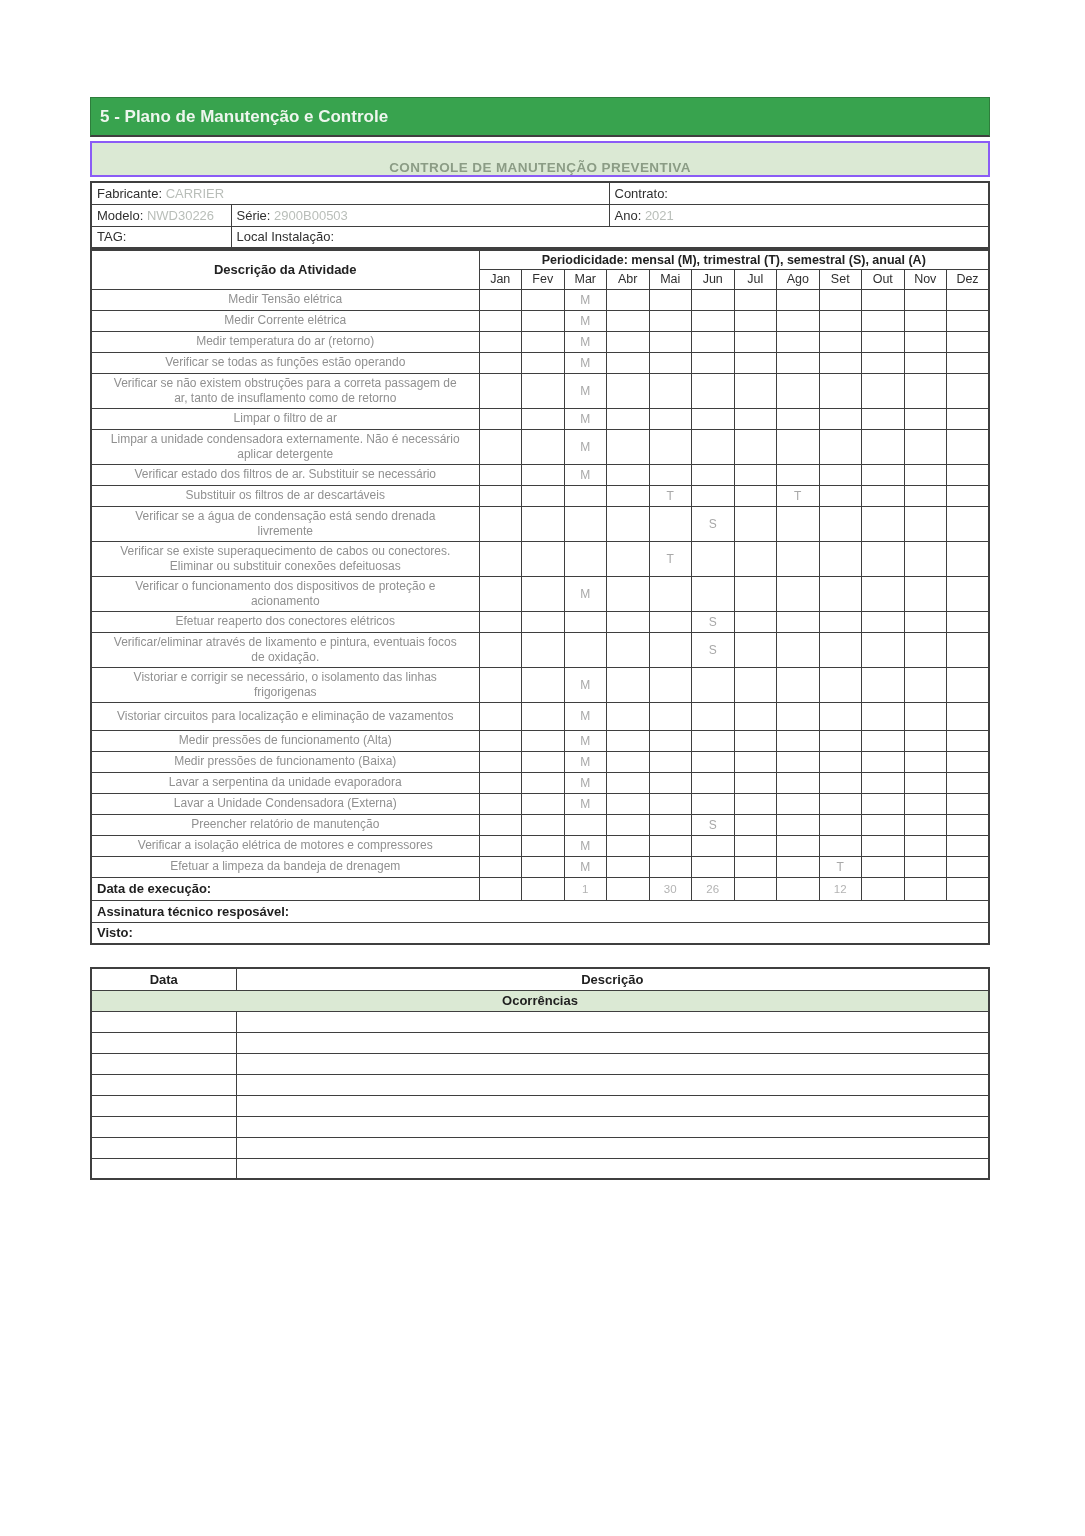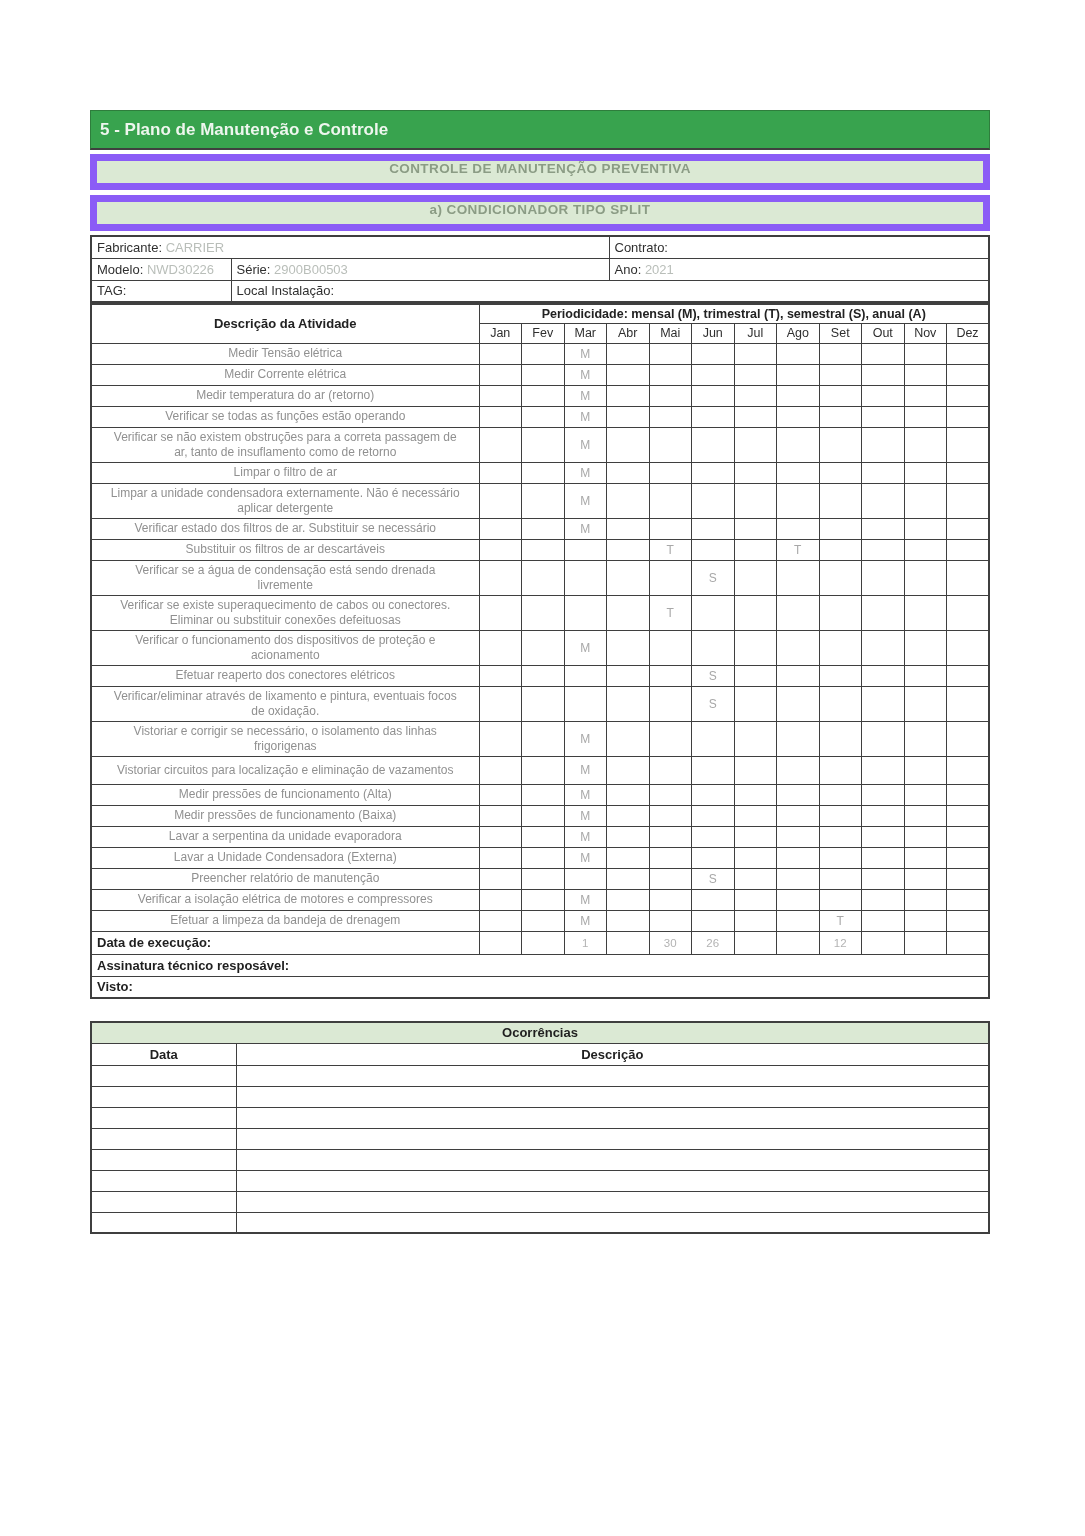--- a/index.html
+++ b/index.html
@@ -1,30 +1,30 @@
 <!DOCTYPE html>
 <html><head>
 <meta charset="utf-8">
 <style>
   * { box-sizing: border-box; margin: 0; padding: 0; }
   html, body { background: #ffffff; }
   body { font-family: "Liberation Sans", sans-serif; }
   .page { position: relative; width: 1085px; height: 1536px; background: #fff; overflow: hidden; }
-  .content { position: absolute; left: 90px; top: 110px; width: 900px; }
+  .content { position: absolute; left: 90px; top: 97px; width: 900px; }
 
   
   .title-bar {
     height: 40px; background: #38a34e; border: 1px solid #2e7d3c;
     border-bottom: 2px solid #3f3f3f;
     color: #eef6ee; font-size: 17px; font-weight: bold;
     display: flex; align-items: center; padding-left: 9px;
   }
   .band {
-    height: 36px; background: #dbe9d4; border: 7px solid #8b5cf6;
-    display: flex; align-items: flex-start; justify-content: center;
+    height: 36px; background: #dbe9d4; border: 2px solid #8b5cf6;
+    display: flex; align-items: flex-end; justify-content: center;
     color: #8b9c85; font-weight: bold; font-size: 13.5px; letter-spacing: .4px;
   }
   .band-1 { margin-top: 4px; }
   .band-2 { margin-top: 5px; }
 
   
   table { border-collapse: collapse; width: 100%; background: #fff; }
   .info { margin-top: 4px; border: 2px solid #3f3f3f; }
   .info td { border: 1px solid #3f3f3f; height: 22px; font-size: 13px; padding: 1px 5px; white-space: nowrap; overflow: hidden; }
   .lbl { color: #2f2f2f; }
@@ -59,23 +59,20 @@
   <div class="content">
 
     <div class="title-bar">
       <span>5 - Plano de Manutenção e Controle</span>
     </div>
 
     <div class="band band-1">
       <span>CONTROLE DE MANUTENÇÃO PREVENTIVA</span>
     </div>
 
-    <div class="band band-2">
-      <span>a) CONDICIONADOR TIPO SPLIT</span>
-    </div>
 
     <table class="info">
       <colgroup>
           <col style="width:140px">
           <col style="width:378px">
           <col>
         </colgroup>
       <tbody>
           <tr>
         <td colspan="2">
@@ -526,26 +523,26 @@
       </tbody>
     </table>
 
     <table class="occ">
       <colgroup>
           <col style="width:145px">
           <col>
         </colgroup>
       <tbody>
           <tr>
-        <td class="occ-title" colspan="2">Ocorrências</td>
-      </tr>
-      <tr>
         <td class="occ-colhead">Data</td>
         <td class="occ-colhead">Descrição</td>
       </tr>
+      <tr>
+        <td class="occ-title" colspan="2">Ocorrências</td>
+      </tr>
       </tbody>
         <tbody id="occ-body">
           <tr>
             <td class="occ-cell"></td>
             <td class="occ-cell"></td>
           </tr>
           <tr>
             <td class="occ-cell"></td>
             <td class="occ-cell"></td>
           </tr>

